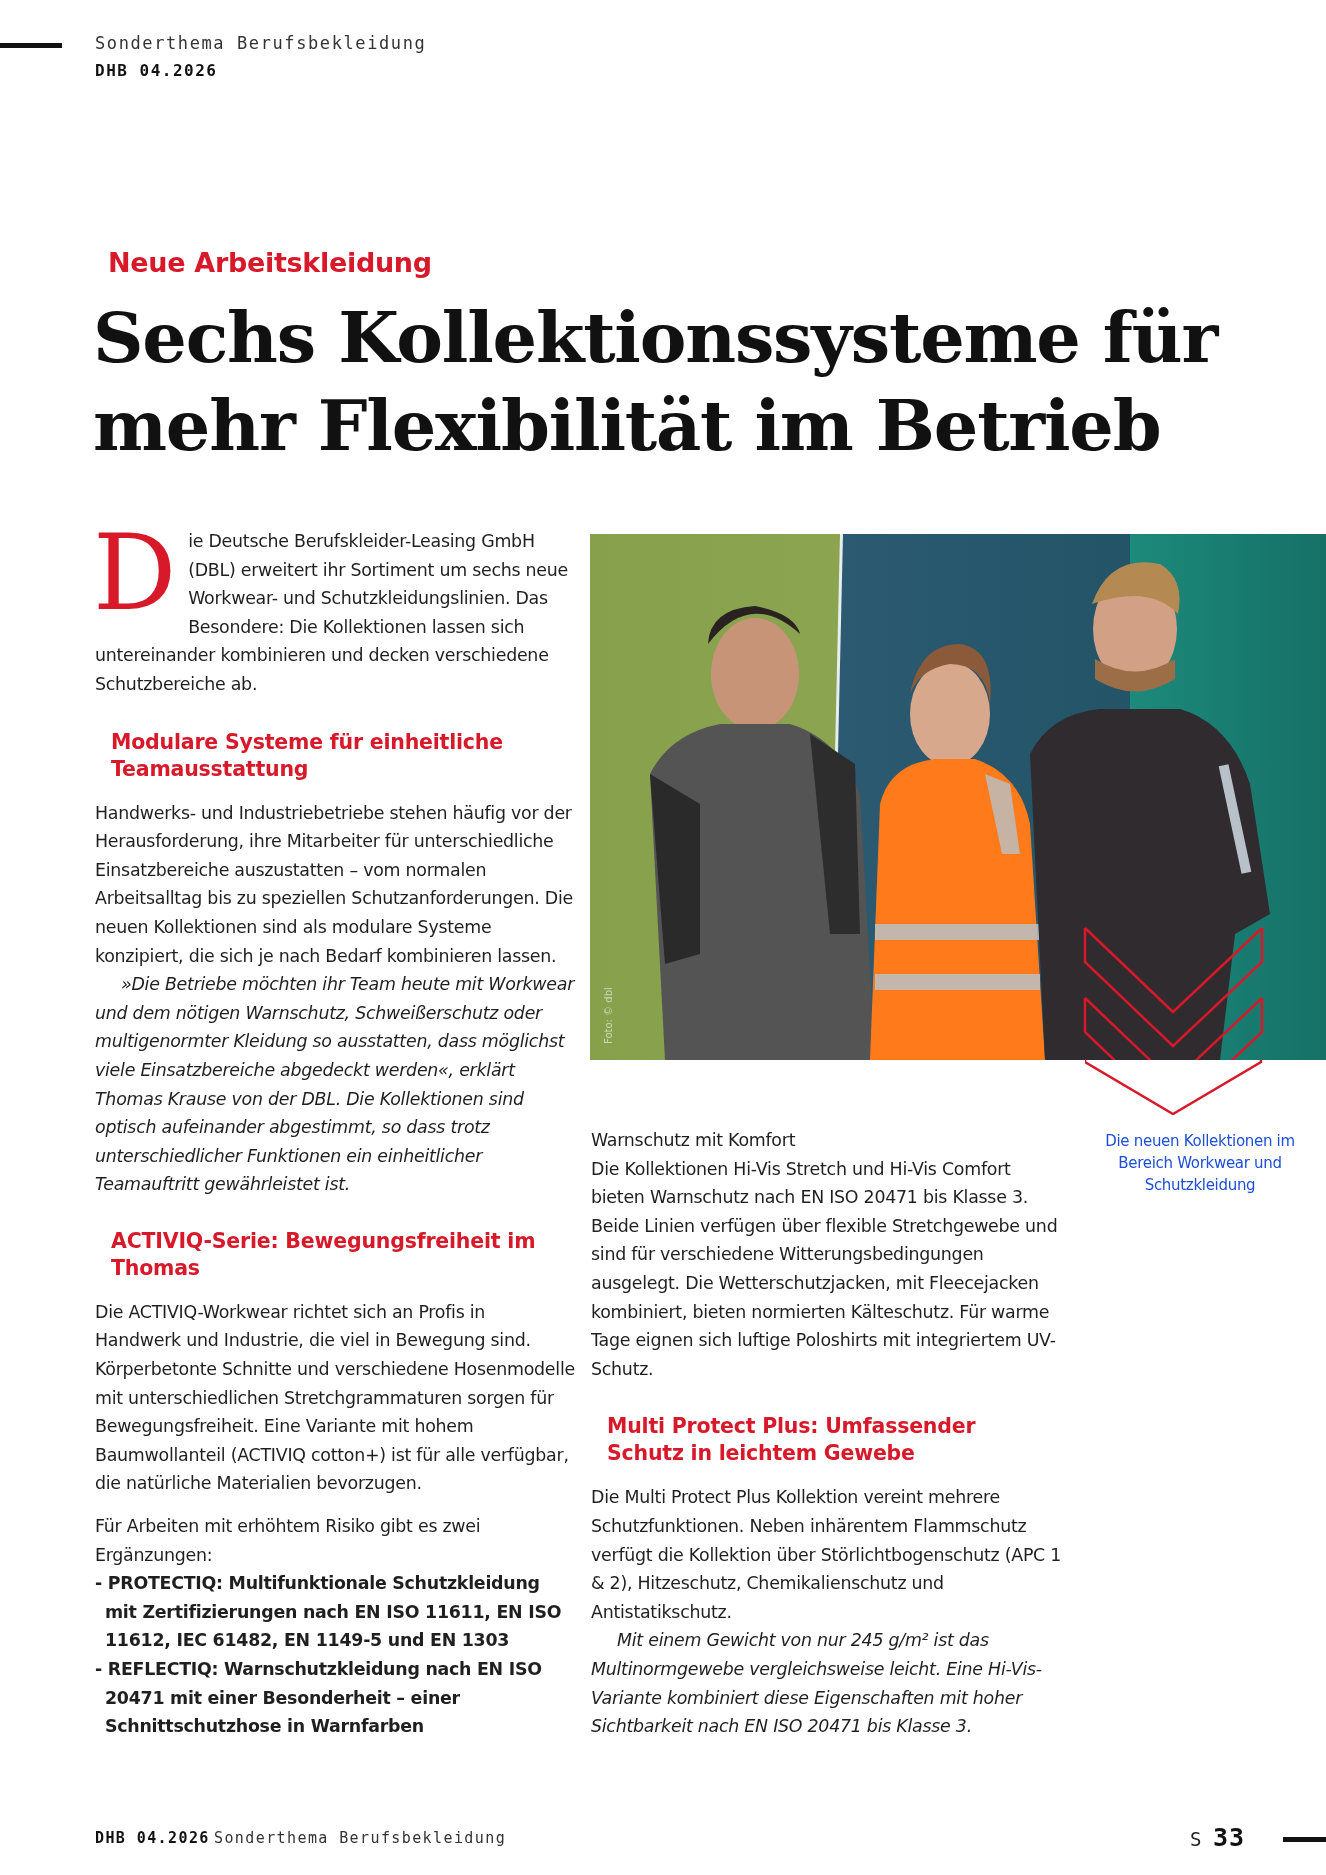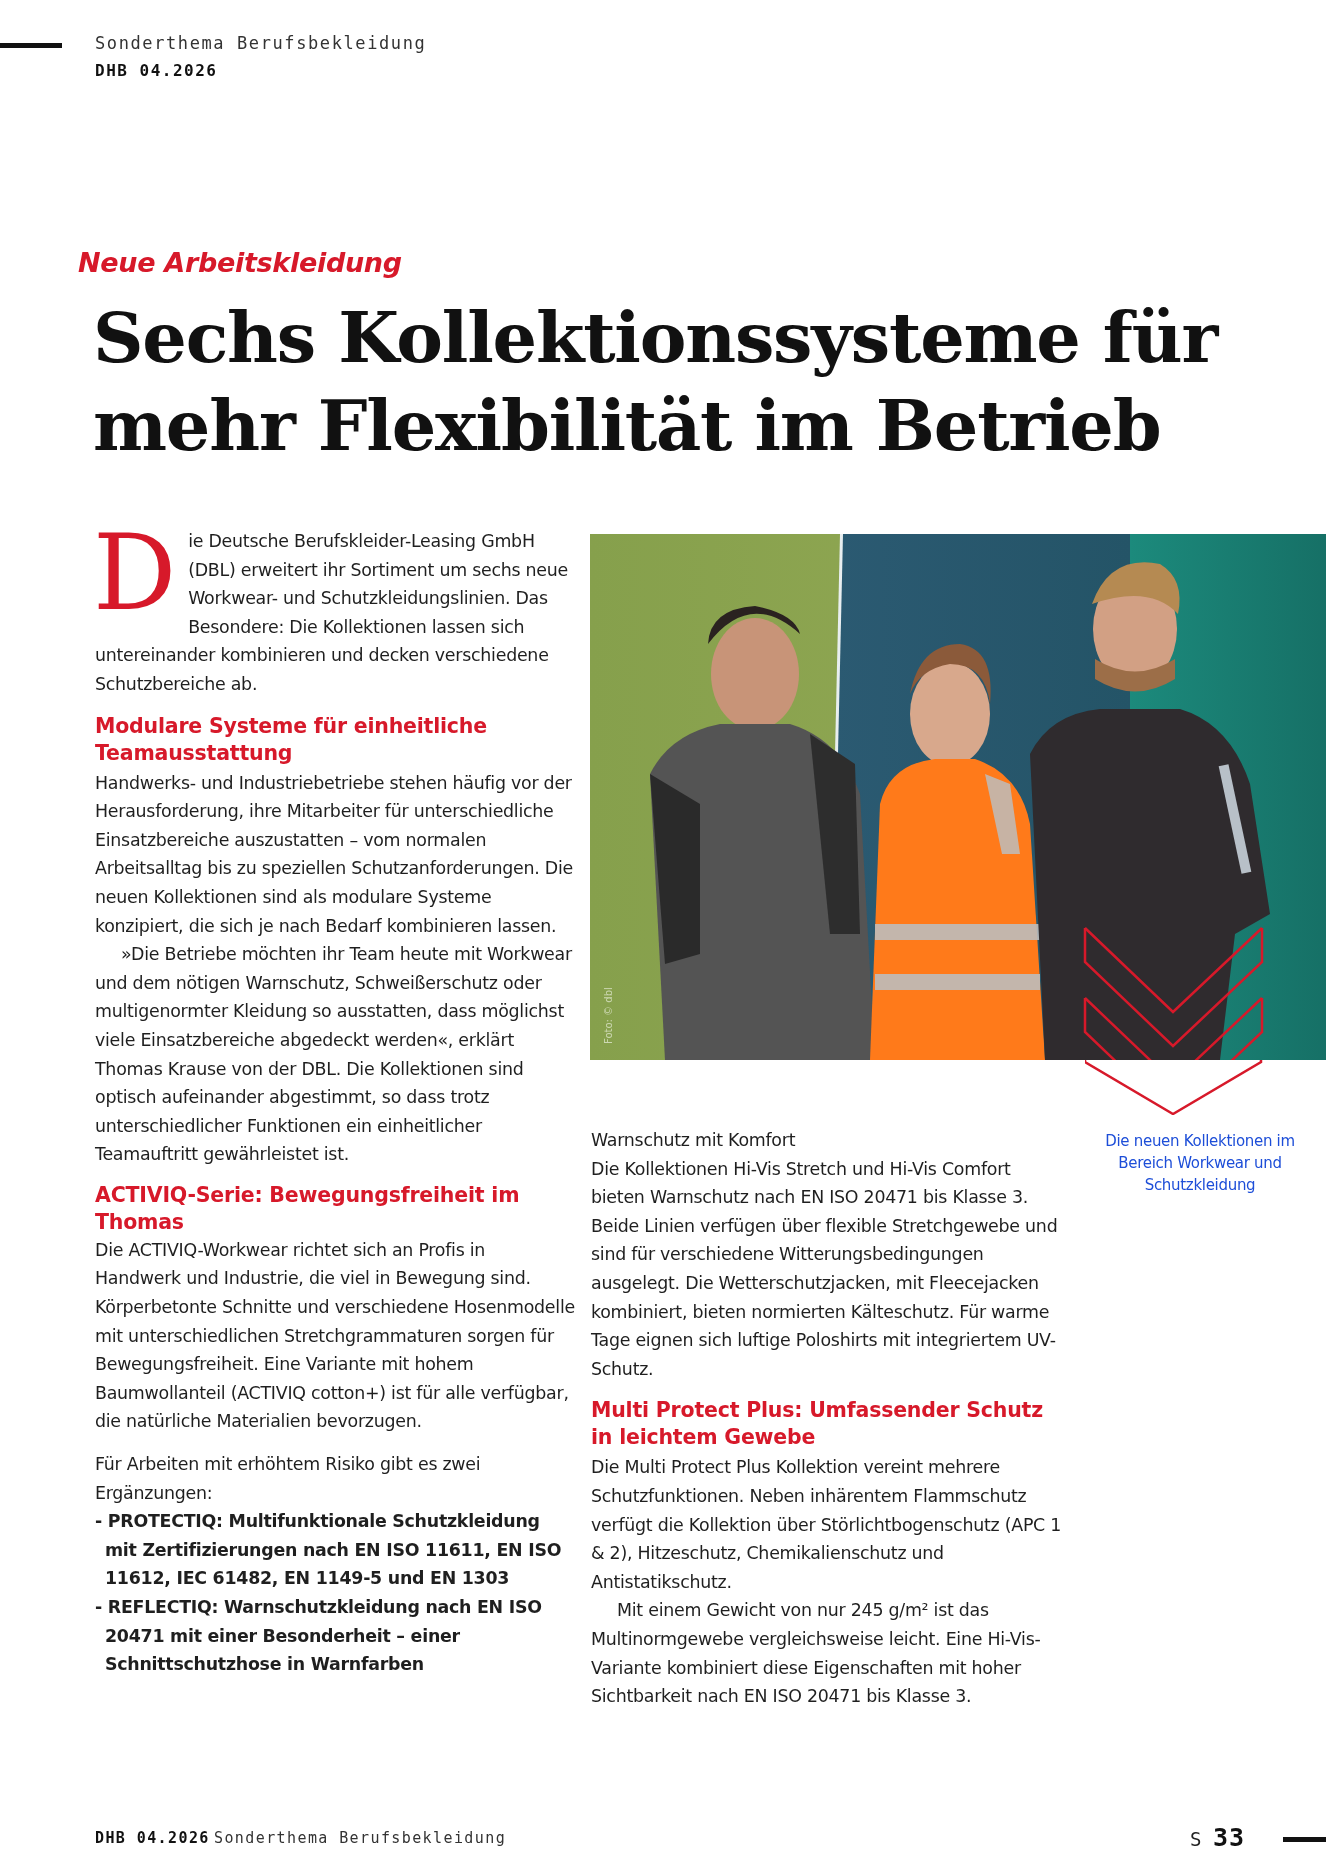--- a/index.html
+++ b/index.html
@@ -2,27 +2,27 @@
 <html><head>
 <meta charset="utf-8">
 <style>
   html, body { margin:0; padding:0; background:#ffffff; }
   body { width:1326px; height:1875px; position:relative; overflow:hidden; color:#1a1a1a; font-family:"Liberation Sans", sans-serif; }
   .abs { position:absolute; }
   .mono { font-family:"DejaVu Sans Mono", "Liberation Mono", monospace; }
   .rule { position:absolute; height:5px; background:#111; }
   .hdr-topic { left:95px; top:33px; font-size:17px; letter-spacing:1.6px; color:#333; }
   .hdr-issue { left:95px; top:61px; font-size:16px; font-weight:bold; letter-spacing:1.5px; color:#111; }
-  .kicker { left:78px; top:247px; font-size:27px; font-weight:bold; font-style:italic; color:#d7192a; font-family:"DejaVu Sans", sans-serif; letter-spacing:-0.3px; }
+  .kicker { left:108px; top:247px; font-size:27px; font-weight:bold; color:#d7192a; font-family:"DejaVu Sans", sans-serif; letter-spacing:-0.3px; }
   .headline { left:93px; top:294px; width:1200px; font-family:"DejaVu Serif", serif; font-weight:bold; font-size:70px; line-height:88px; color:#111; letter-spacing:-1.2px; }
   .col { position:absolute; font-family:"DejaVu Sans", sans-serif; font-size:17.4px; line-height:28.6px; color:#1f1f1f; letter-spacing:-0.25px; }
   .col p { margin:0; }
-  .h-red { color:#d7192a; font-weight:bold; font-size:20.5px; line-height:27px; letter-spacing:-0.2px; margin:0; }
+  .h-red { color:#d7192a; font-weight:bold; font-size:20.5px; line-height:27px; letter-spacing:-0.2px; margin:16px; }
   .h-black { font-weight:normal; margin:0; }
-  .indent { text-indent:26px; }
+  .indent { text-indent:26px;font-style:italic; }
   .dropcap { float:left; font-family:"DejaVu Serif", serif; color:#d7192a; font-size:104px; line-height:80px; height:82px; margin:2px 12px 0 -2px; padding-top:4px; }
   .list-item { padding-left:10px; text-indent:-10px;font-weight:bold; }
   .photo { position:absolute; left:590px; top:534px; width:736px; height:526px; overflow:hidden; }
   .caption { position:absolute; left:1100px; top:1130px; width:200px; text-align:center; font-family:"DejaVu Sans", sans-serif; font-size:15px; line-height:22px; color:#1d4ed8; letter-spacing:-0.3px; }
   .footer-issue { left:95px; top:1829px; font-size:15px; font-weight:bold; letter-spacing:1.4px; color:#111; }
   .footer-topic { left:214px; top:1829px; font-size:15px; letter-spacing:1.4px; color:#333; }
   .page-s { left:1190px; top:1828px; font-size:19px; color:#222; }
   .page-num { left:1213px; top:1823px; font-size:25px; font-weight:bold; color:#111; letter-spacing:1px; }
 </style>
 </head>

